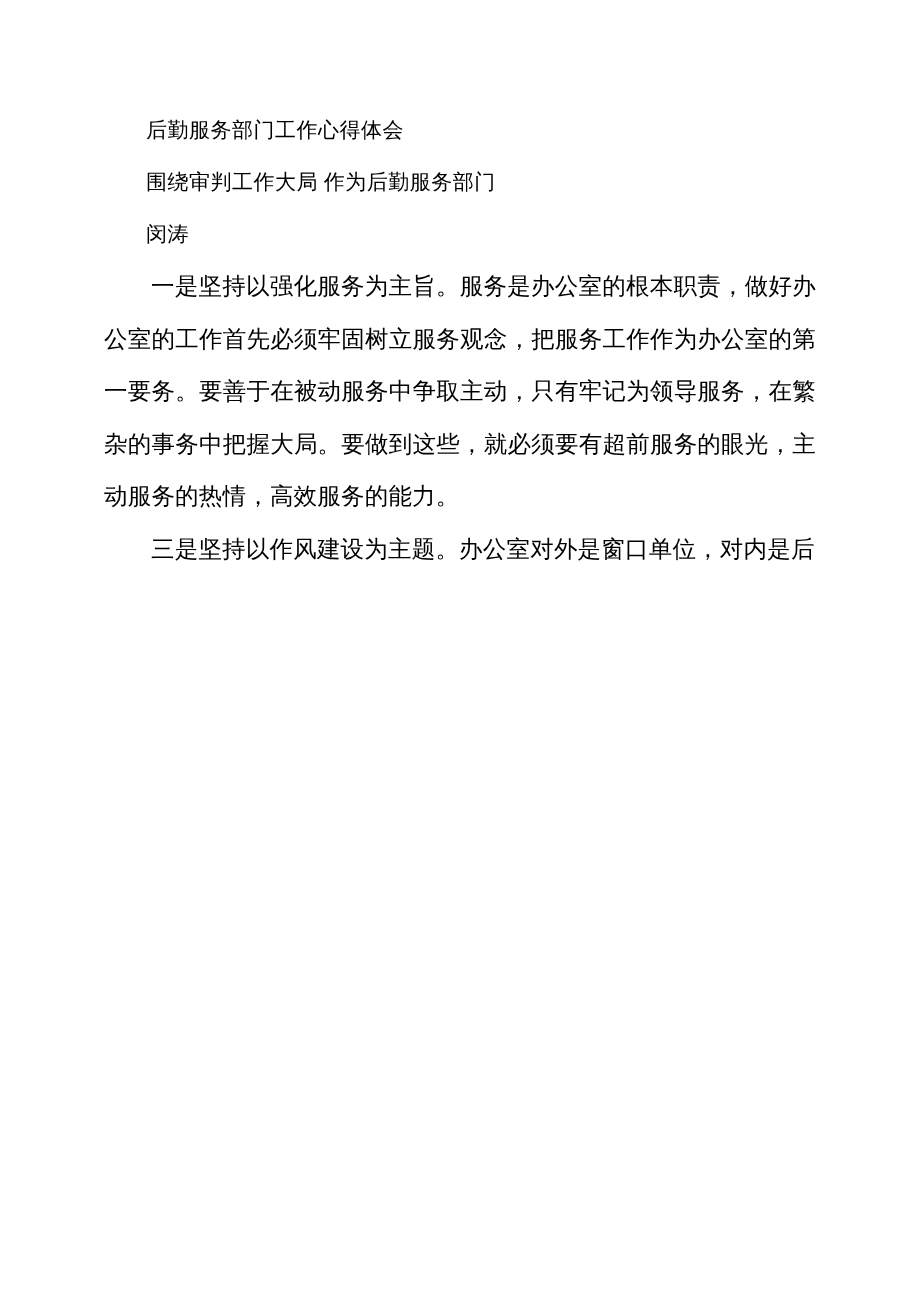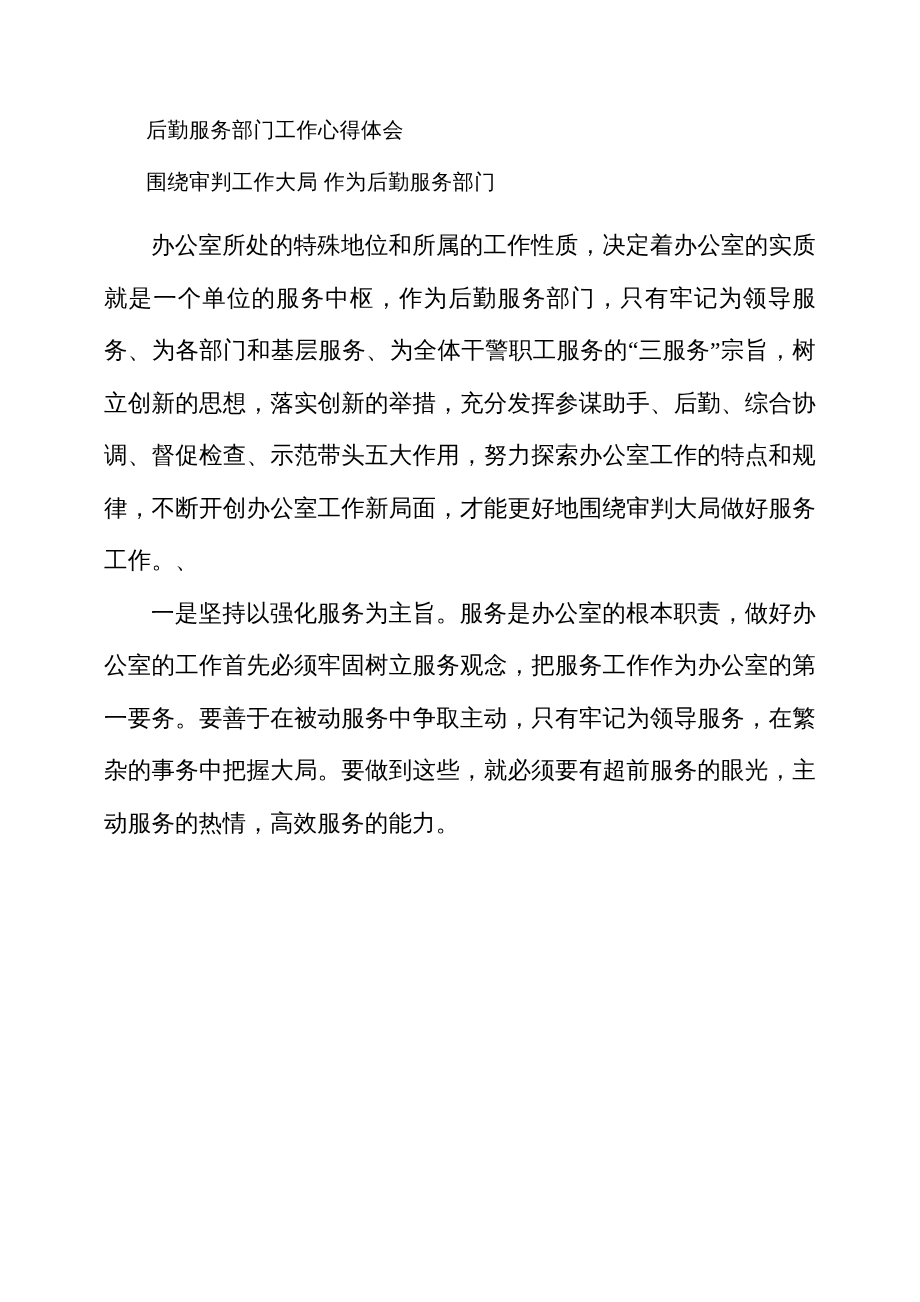--- a/index.html
+++ b/index.html
@@ -49,18 +49,19 @@
   }
 </style>
 </head>
 <body>
 
 <div class="page">
   <div class="doc-body">
 
     <div class="head-line">后勤服务部门工作心得体会</div>
     <div class="head-line">围绕审判工作大局 作为后勤服务部门</div>
+    <div class="head-line">闵涛</div>
 
-    <p class="para first">办公室所处的特殊地位和所属的工作性质，决定着办公室的实质就是一个单位的服务中枢，作为后勤服务部门，只有牢记为领导服务、为各部门和基层服务、为全体干警职工服务的“三服务”宗旨，树立创新的思想，落实创新的举措，充分发挥参谋助手、后勤、综合协调、督促检查、示范带头五大作用，努力探索办公室工作的特点和规律，不断开创办公室工作新局面，才能更好地围绕审判大局做好服务工作。、</p>
     <p class="para">一是坚持以强化服务为主旨。服务是办公室的根本职责，做好办公室的工作首先必须牢固树立服务观念，把服务工作作为办公室的第一要务。要善于在被动服务中争取主动，只有牢记为领导服务，在繁杂的事务中把握大局。要做到这些，就必须要有超前服务的眼光，主动服务的热情，高效服务的能力。</p>
+    <p class="para">三是坚持以作风建设为主题。办公室对外是窗口单位，对内是后</p>
 
   </div>
 </div>
 
 </body></html>

